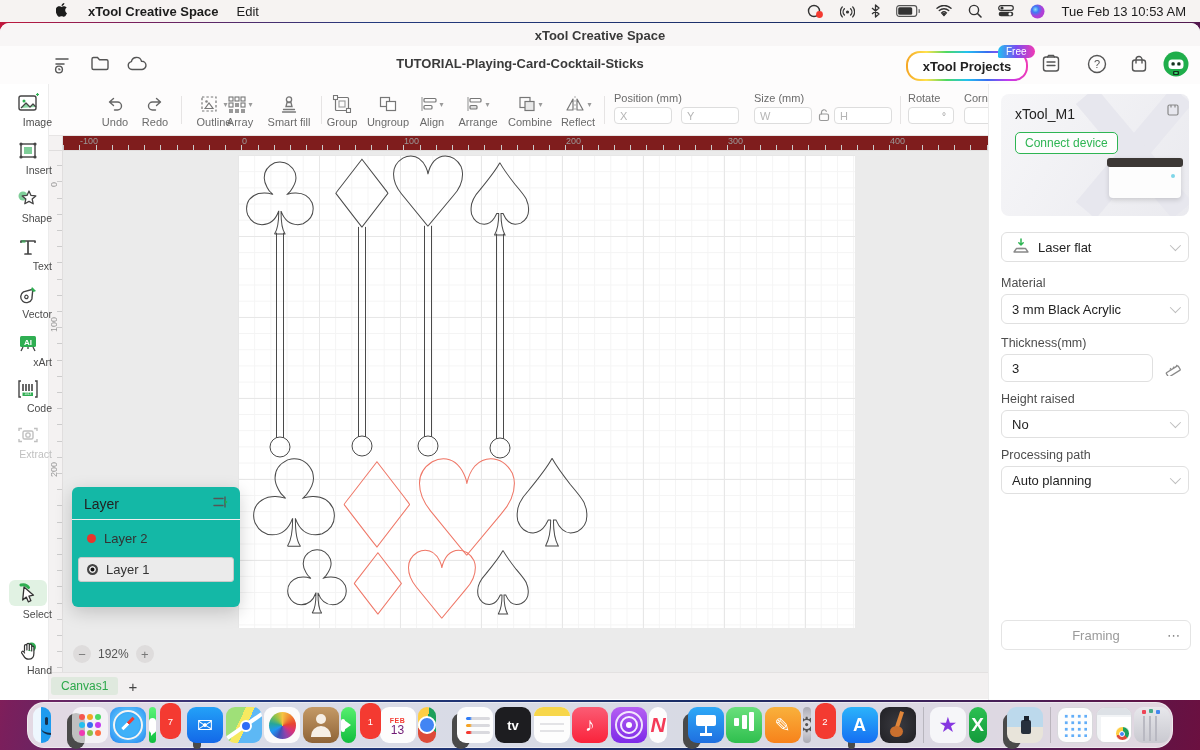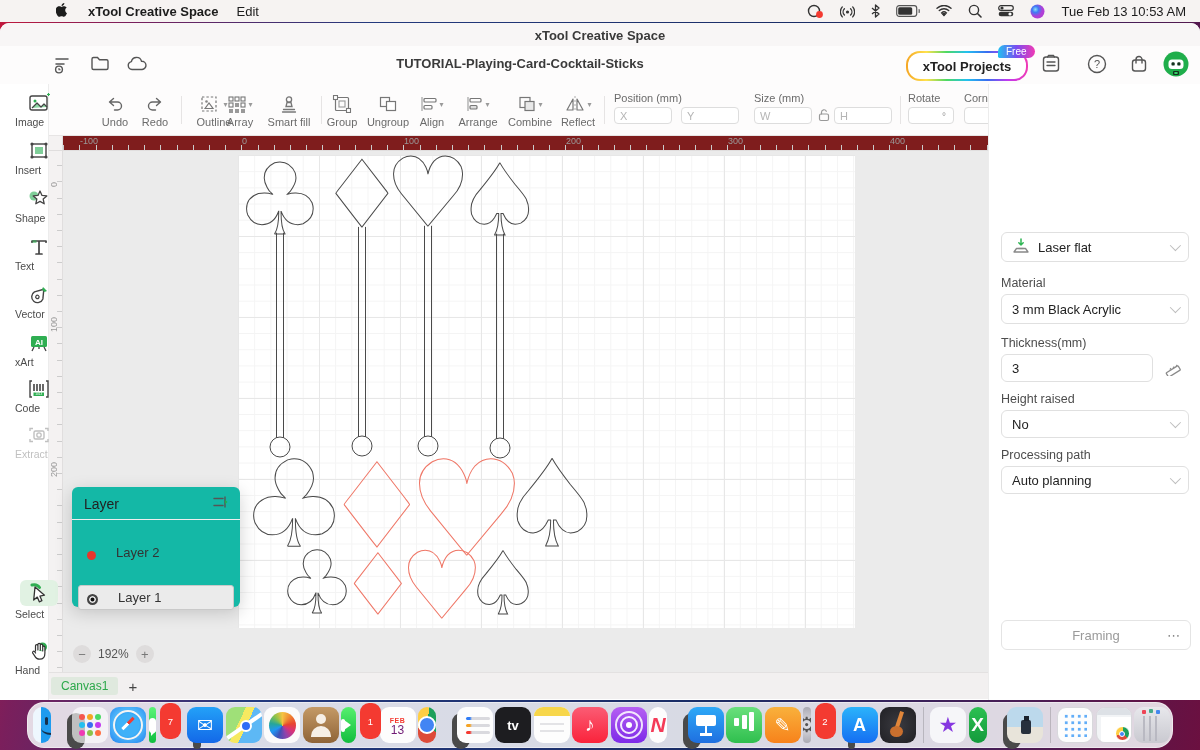--- a/index.html
+++ b/index.html
@@ -23,21 +23,21 @@
   .apptop{left:0;top:46px;width:1200px;height:38px;background:#fdfcfc;border-bottom:1px solid #eceaea;z-index:2}
   .proj-name{top:56px;left:300px;width:440px;text-align:center;font-size:13px;font-weight:bold;color:#3a3a3a;z-index:3}
   .icon-btn svg{display:block}
   .pill-wrap{top:51px;left:906px;width:118px;height:26px;border-radius:14px;padding:2px;
      background:linear-gradient(90deg,#f5a623,#ffe14d,#4cd964,#23c0f0,#3a6df0,#c13af0,#f03ab4);z-index:3}
   .pill-in{width:100%;height:100%;background:#fff;border-radius:12px;display:flex;align-items:center;justify-content:center;font-size:13px;font-weight:bold;color:#222}
   .free-badge{top:45px;left:998px;padding:1px 8px;border-radius:9px 9px 9px 2px;font-size:10px;color:#fff;
      background:linear-gradient(90deg,#23c0f0,#7a4df0,#f03ab4);z-index:4}
   
   .sidebar{left:0;top:84px;width:48px;height:616px;background:#fff;border-right:1px solid #ececec;z-index:3}
-  .tool{position:absolute;left:15px;width:48px;text-align:left;cursor:pointer}
+  .tool{position:absolute;left:4px;width:48px;text-align:right;cursor:pointer}
   .tool .lbl{font-size:10.5px;color:#4c4c4c;display:block;margin-top:2px}
   .tool.disabled .lbl{color:#c0c0c0}
   .tool .ic{display:flex;align-items:center;justify-content:center;height:22px}
   .tool.active .ic{background:#e1f2e3;border-radius:6px;margin:0 5px;height:26px}
   
   .toolbar2{left:48px;top:84px;width:940px;height:51px;background:#fdfcfc;border-bottom:1px solid #e7e5e5;z-index:2}
   .tb{position:absolute;text-align:center;color:#5a5a5a;cursor:pointer}
   .tb .ic{height:22px;display:flex;align-items:center;justify-content:center;gap:1px}
   .tb .lbl{font-size:11px;color:#6b6b6b;white-space:nowrap;display:block;margin-top:1px}
   .tb .dd{font-size:8px;color:#9a9a9a}
@@ -60,21 +60,21 @@
      background-image:linear-gradient(to right,#e7e7e7 1px,transparent 1px),linear-gradient(to bottom,#e7e7e7 1px,transparent 1px),
         linear-gradient(to right,#f4f4f4 1px,transparent 1px),linear-gradient(to bottom,#f4f4f4 1px,transparent 1px);
      background-size:81px 81px,81px 81px,16.2px 16.2px,16.2px 16.2px}
   .suit{position:absolute;font-family:"DejaVu Sans",sans-serif;color:transparent;line-height:1;pointer-events:none}
   .shape-svg{position:absolute;left:0;top:0;pointer-events:none}
   
   .layerpanel{left:72px;top:487px;width:168px;height:120px;background:#14b8a6;border-radius:6px;
      box-shadow:0 5px 18px rgba(0,0,0,.18);z-index:6}
   .lp-head{display:flex;align-items:center;justify-content:space-between;padding:8px 12px 6px;border-bottom:1px solid #eee}
   .lp-title{font-size:14px;color:#222}
-  .lp-item{display:flex;align-items:flex-end;gap:20px;margin:20px 6px;padding:4px 8px;font-size:13px;color:#333;border:1px solid transparent;border-radius:3px;cursor:pointer}
+  .lp-item{display:flex;align-items:center;gap:8px;margin:6px 6px;padding:4px 8px;font-size:13px;color:#333;border:1px solid transparent;border-radius:3px;cursor:pointer}
   .lp-item.sel{background:#ebebeb;border-color:#c9c9c9}
   .lp-dot{width:9px;height:9px;border-radius:50%}
   .lp-radio{width:7px;height:7px;border-radius:50%;border:2px solid #444;background:#111;box-shadow:inset 0 0 0 1.5px #eee}
   
   .zoompill{left:73px;top:643px;height:22px;display:flex;align-items:center;gap:7px;z-index:5;color:#555;font-size:12px}
   .zbtn{width:18px;height:18px;border-radius:50%;background:#dedcdc;color:#777;display:flex;align-items:center;justify-content:center;font-size:13px;cursor:pointer}
   .tabbar{left:48px;top:672px;width:940px;height:26px;background:#f2f0f0;border-top:1px solid #e3e1e1;display:flex;align-items:center;z-index:2}
   .ctab{margin-left:3px;padding:2px 10px;background:#dfe9de;border-radius:3px;font-size:12px;color:#2ba84a;cursor:pointer}
   .addtab{margin-left:10px;color:#444;font-size:15px;cursor:pointer}
   
@@ -638,20 +638,36 @@
     <span>192%</span>
     <span class="zbtn">+</span>
   </div>
 
   <div class="abs tabbar">
     <span class="ctab">Canvas1</span>
     <span class="addtab">+</span>
   </div>
 
   <div class="abs rpanel">
+    <div class="devcard">
+      <span class="devx1"></span>
+        <span class="devx2"></span>
+      <span class="dev-name">xTool_M1</span>
+      <span class="connect">Connect device</span>
+      <span class="winicon">
+        <svg width="12" height="12" viewBox="0 0 12 12">
+            <rect x="1" y="1" width="10" height="10" rx="1.5" fill="none" stroke="#888" stroke-width="1.2"></rect>
+            <path d="M4 1v2.5M8 1v2.5" stroke="#888" stroke-width="1.2"></path>
+          </svg>
+      </span>
+      <div class="devimg">
+          <span class="top"></span>
+          <span class="led"></span>
+        </div>
+    </div>
     <div class="rsel" style="top:148px">
       <span style="margin-right:8px;display:flex">
         <svg width="18" height="18" viewBox="0 0 18 18">
             <path d="M9 1v6M9 7l-2.2-2.2M9 7l2.2-2.2" stroke="#2eb553" stroke-width="1.5" stroke-linecap="round" fill="none"></path>
             <path d="M4.5 10.5 2 14h14l-2.5-3.5z" fill="none" stroke="#888" stroke-width="1.3" stroke-linejoin="round"></path>
             <path d="M6.5 10.5h5" stroke="#888" stroke-width="1.3"></path>
           </svg>
       </span>
       <span>Laser flat</span>
         <span class="chev"></span>

